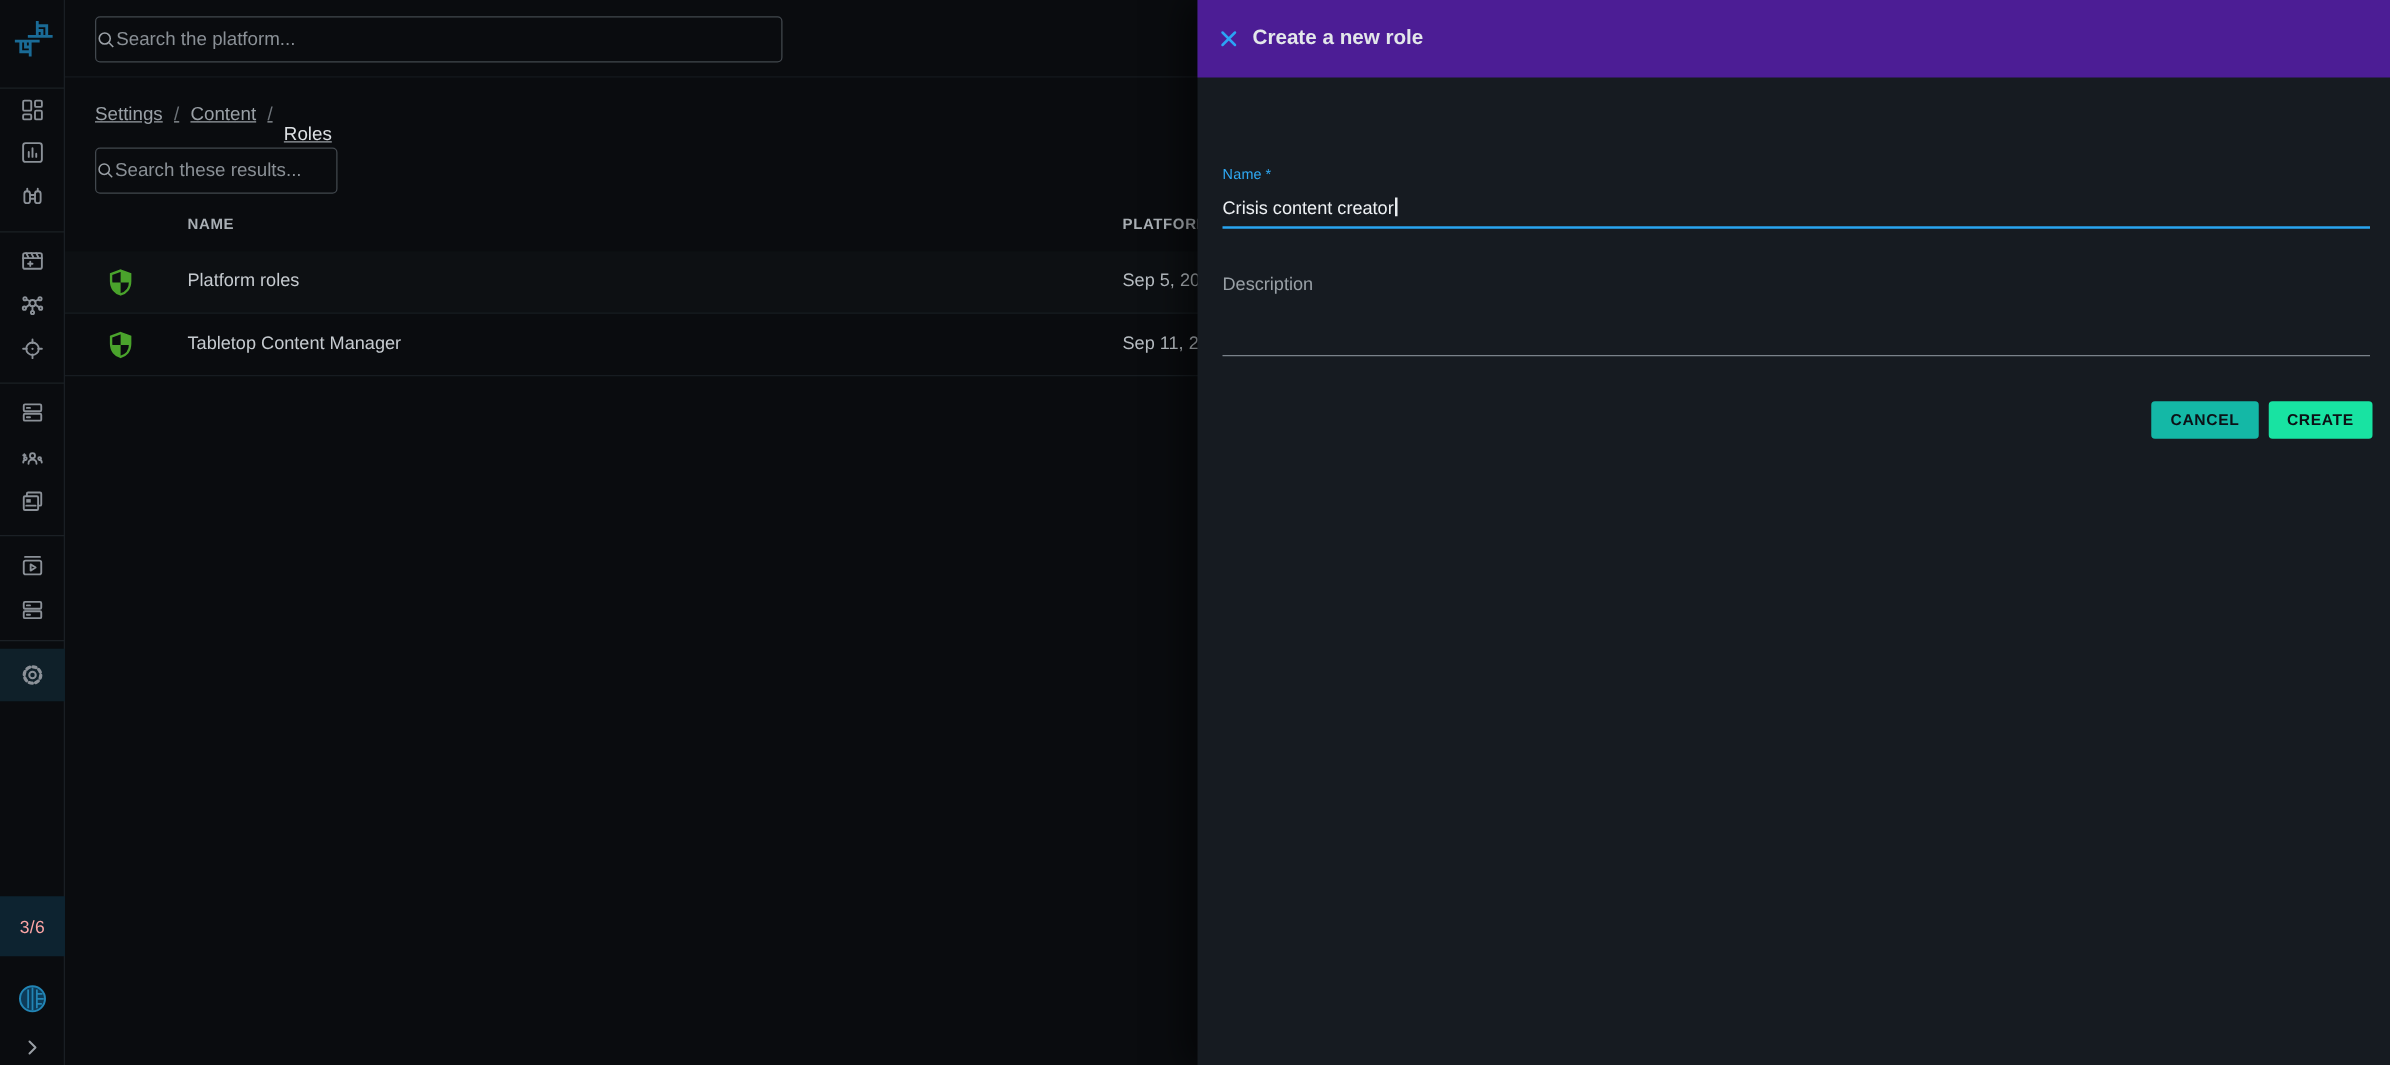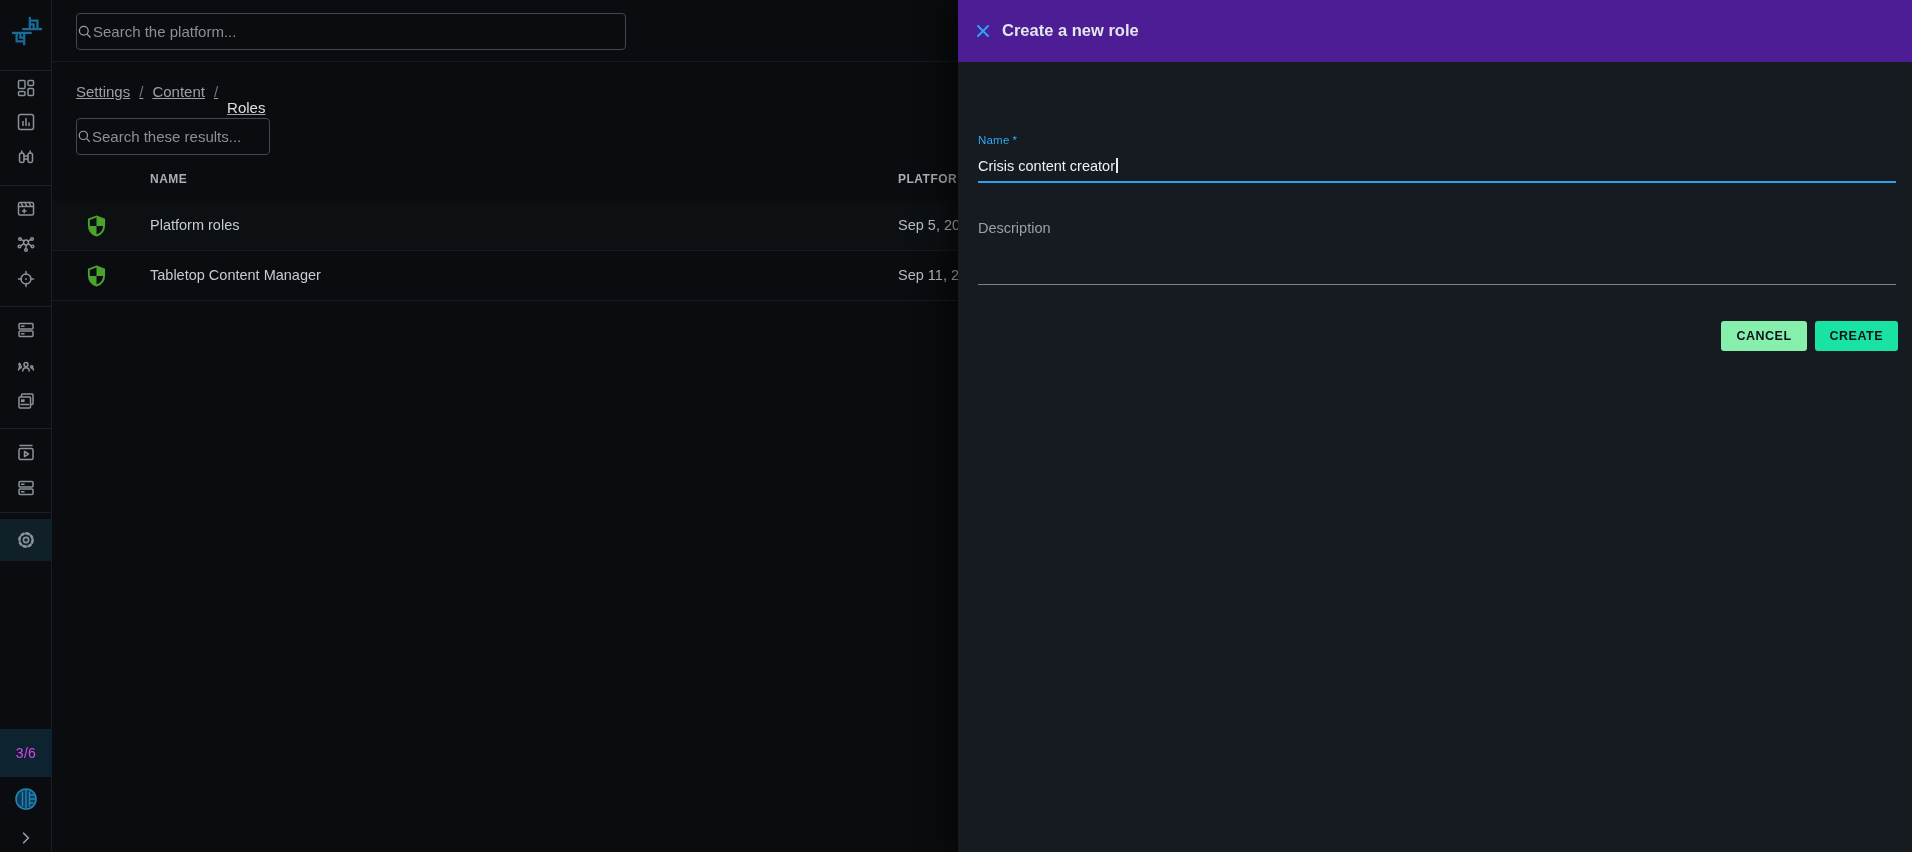--- a/index.html
+++ b/index.html
@@ -7,21 +7,21 @@
   body { font-family:"Liberation Sans", sans-serif; background:#0a0c0f; color:#c9ced3; }
   .page { position:relative; width:1912px; height:852px; background:#0a0c0f; overflow:hidden; }
 
   
   .sidebar { position:absolute; left:0; top:0; width:52px; height:852px; border-right:1px solid #1a1f24; background:#0a0c0f; z-index:3; }
   .logo-wrap { position:absolute; left:10px; top:13px; width:34px; height:36px; }
   .side-divider { position:absolute; left:0; width:52px; height:1px; background:#1b2025; }
   .nav-item { position:absolute; left:0; width:52px; height:34px; display:flex; align-items:center; justify-content:center; cursor:pointer; }
   .nav-item svg { stroke:#8b9198; fill:none; stroke-width:1.5; stroke-linecap:round; stroke-linejoin:round; }
   .nav-item.active-row { background:#0f2029; }
-  .usage-box { position:absolute; left:0; top:717px; width:52px; height:48px; background:#0d2330; display:flex; align-items:center; justify-content:center; font-size:14px; color:#d946ef; letter-spacing:.3px;margin-top:12px; }
+  .usage-box { position:absolute; left:0; top:717px; width:52px; height:48px; background:#0d2330; display:flex; align-items:center; justify-content:center; font-size:14px; color:#fca5a5; letter-spacing:.3px; }
   .globe-wrap { position:absolute; left:13px; top:786px; width:26px; height:26px; cursor:pointer; }
   .chevron-wrap { position:absolute; left:18px; top:830px; width:16px; height:16px; cursor:pointer; }
 
   
   .topbar-line { position:absolute; left:0; top:61px; width:1912px; height:1px; background:#15191e; z-index:1; }
   .searchbox { position:absolute; display:flex; align-items:center; border:1px solid #42484e; border-radius:4px; background:transparent; padding:0 0; z-index:2; }
   .searchbox svg { flex:0 0 auto; stroke:#9aa0a6; fill:none; stroke-width:1.6; }
   .searchbox input { border:none; outline:none; background:transparent; color:#c9ced3; font-size:15px; width:100%; font-family:"Liberation Sans", sans-serif; }
   .searchbox input::placeholder { color:#8a9096; }
   .search-platform { left:76px; top:13px; width:550px; height:37px; }
@@ -57,21 +57,21 @@
   .field-label-name { position:absolute; left:20px; top:134px; font-size:11.5px; color:#2fa9f4; letter-spacing:.2px; }
   .field-label-name .req { margin-left:3px; }
   .name-value { position:absolute; left:20px; top:158px; font-size:14.5px; color:#eef1f4; cursor:text; }
   .caret { display:inline-block; width:1.5px; height:15px; background:#e8ecef; margin-left:1px; vertical-align:-2px; }
   .name-underline { position:absolute; left:20px; top:181px; width:918px; height:2px; background:#29a5f0; }
   .desc-label { position:absolute; left:20px; top:220px; font-size:14.5px; color:#99a0a6; cursor:text; }
   .desc-area { position:absolute; left:20px; top:210px; width:918px; height:74px; cursor:text; }
   .desc-underline { position:absolute; left:20px; top:284px; width:918px; height:1px; background:#7a828a; }
   .btn-row { position:absolute; right:14px; top:321px; display:flex; gap:8px; }
   .btn { height:30px; border:none; border-radius:3px; font-family:"Liberation Sans", sans-serif; font-size:12.5px; font-weight:bold; letter-spacing:.5px; color:#0c1116; padding:0 15px; cursor:pointer; }
-  .btn-cancel { background:#86efac; min-width:85px; }
+  .btn-cancel { background:#14b8a6; min-width:85px; }
   .btn-create { background:#18e3a2; min-width:81px; }
 </style>
 </head>
 <body>
 
 <div class="page">
 
   <aside class="sidebar">
     <div class="logo-wrap">
       <svg width="34" height="36" viewBox="0 0 36 36" fill="none" stroke="#1a6b96" stroke-width="2.4">

